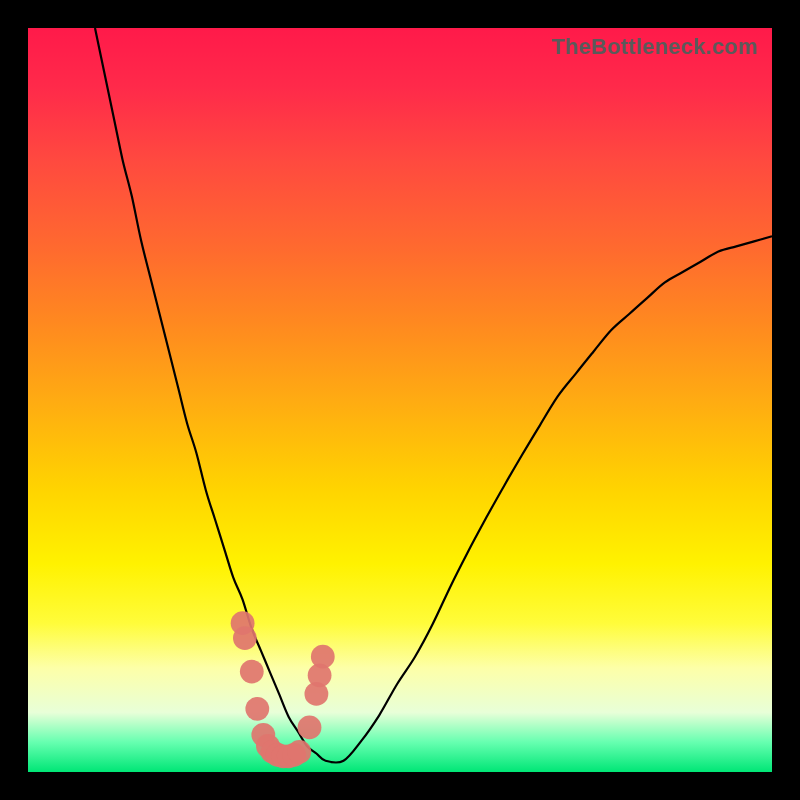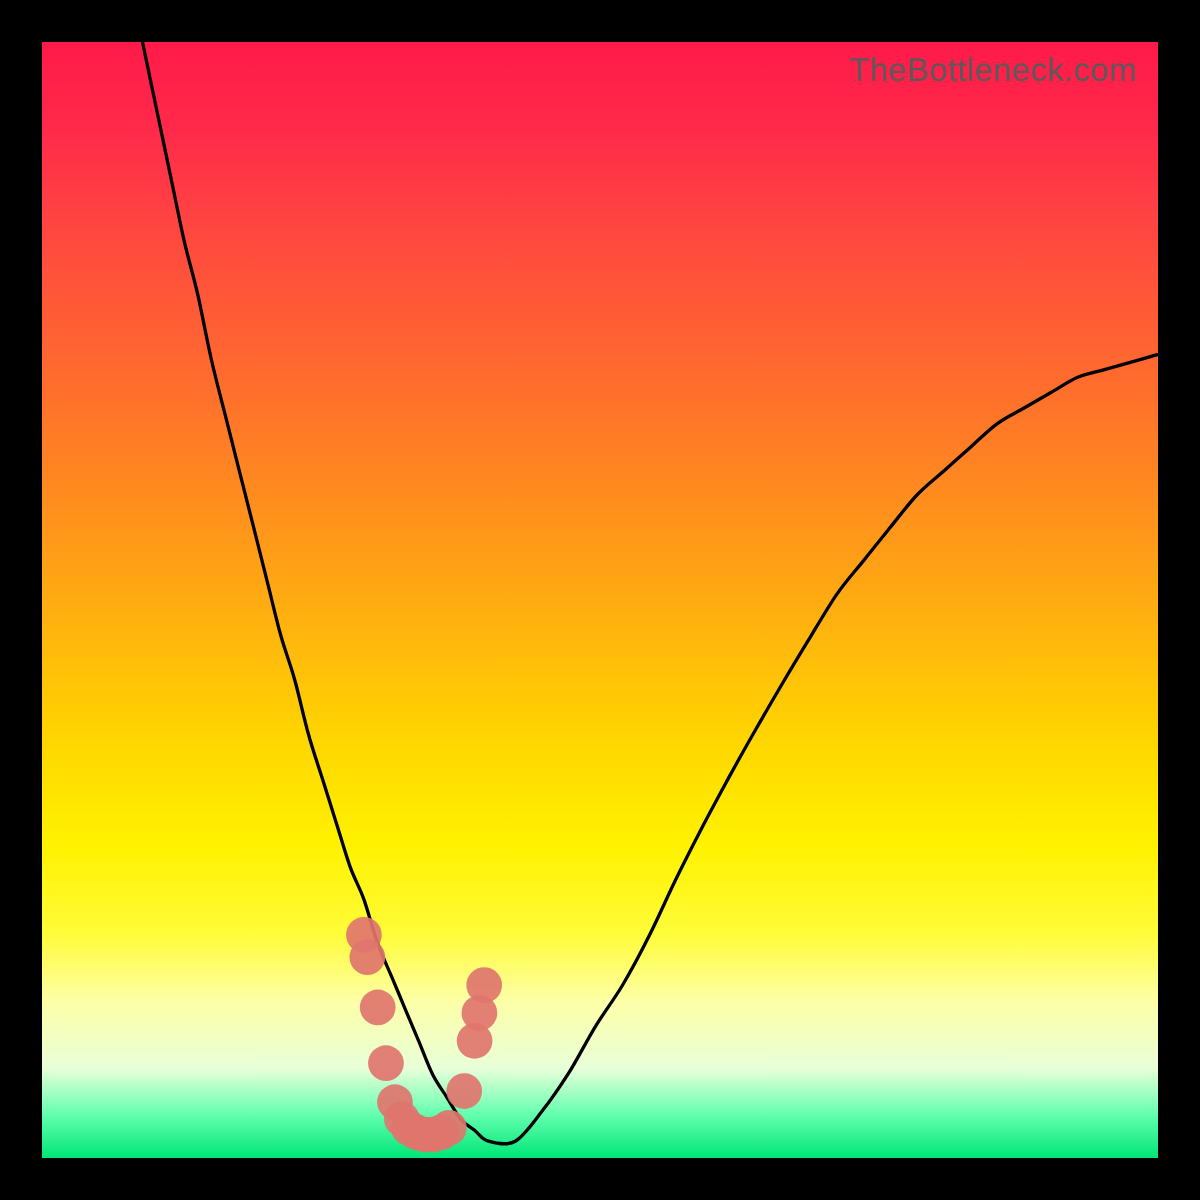--- a/index.html
+++ b/index.html
@@ -24,20 +24,21 @@
       #ff8a1f 40%,
       #ffab12 50%,
       #ffd400 62%,
       #fff200 72%,
       #fffc3a 80%,
       #fdffa8 86%,
       #e8ffd8 92%,
       #66ffb0 96%,
       #00e676 100%
     );
+    font-weight: bold;
   }
   .watermark {
     position: absolute;
     top: 6px;
     right: 14px;
     font-family: Arial, Helvetica, sans-serif;
     font-size: 22px;
     color: #5a5a5a;
     letter-spacing: 0.2px;
     user-select: none;

